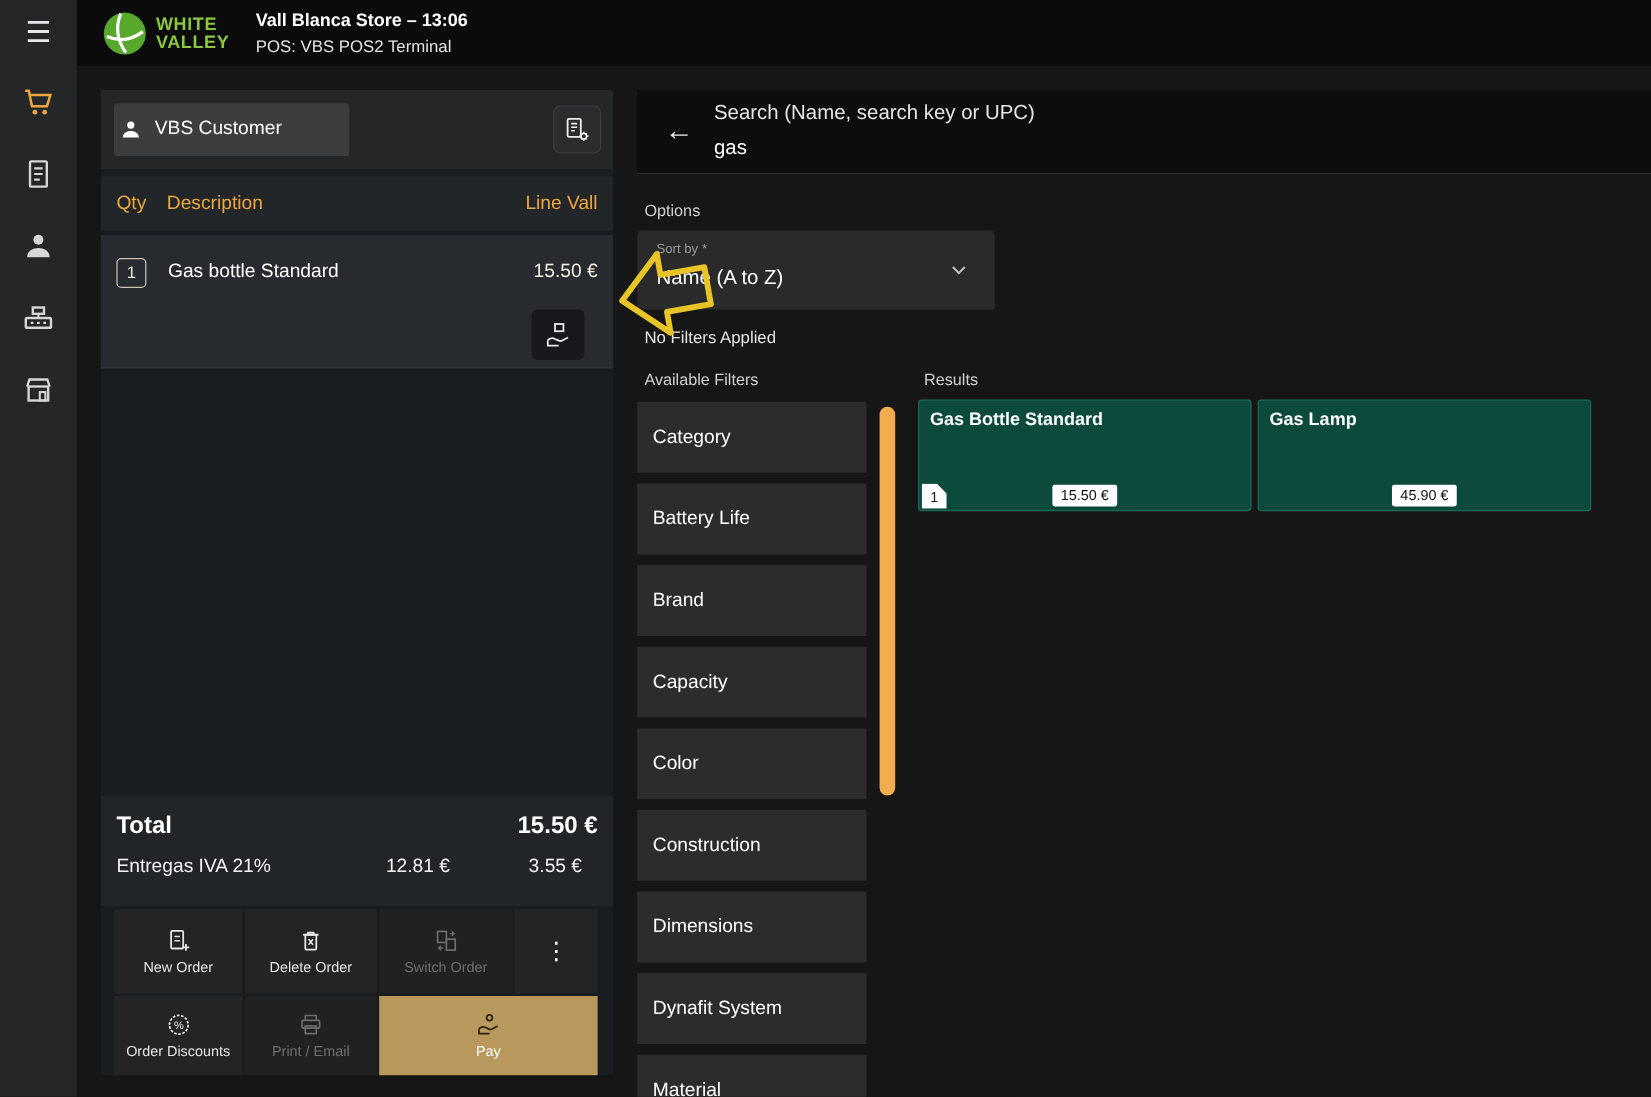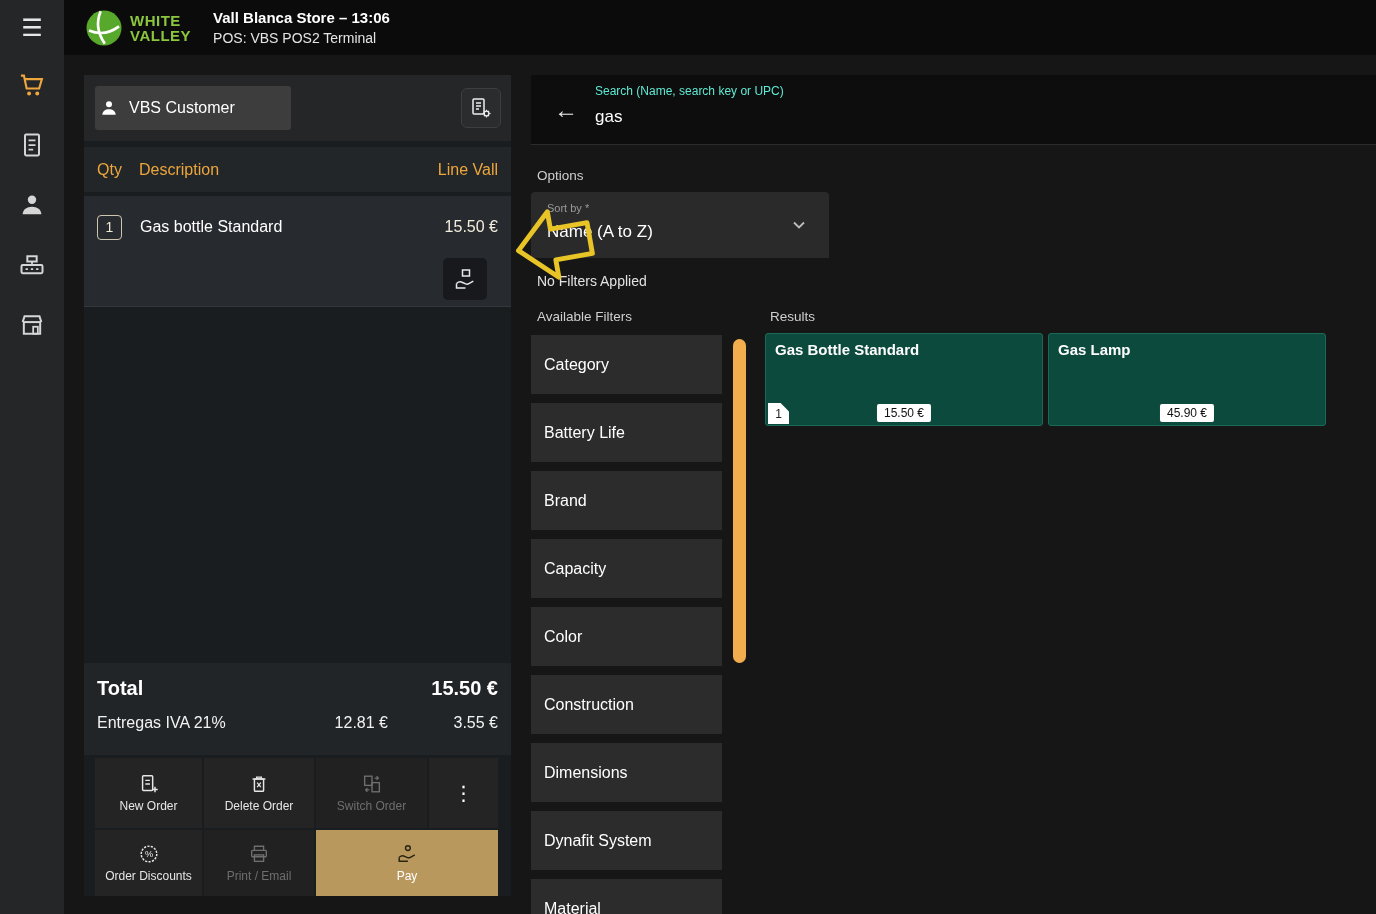--- a/index.html
+++ b/index.html
@@ -55,21 +55,21 @@
   #line-price { margin-right:13px; color:#f3eddd; font-size:16px; }
   #handover-btn { position:absolute; right:24px; bottom:6px; width:44px; height:42px; background:#17191c;
                   border-radius:5px; display:flex; align-items:center; justify-content:center; color:#e8e8e8; cursor:pointer; }
   #handover-btn svg { width:24px; height:24px; }
   #line-divider { position:absolute; left:0; top:231px; width:427px; height:1px; background:#34383b; }
 
   #totals { position:absolute; left:0; top:588px; width:427px; height:92px; background:#212528; }
   #total-row { display:flex; align-items:center; padding:14px 13px 0 13px; }
   #total-label { font-size:20px; font-weight:bold; color:#fff; flex:1; }
   #total-value { font-size:20px; font-weight:bold; color:#fff; }
-  #tax-row { display:flex; align-items:center; padding:14px 13px 0 13px; font-size:16px; color:#f2f2f2; }
+  #tax-row { display:flex; align-items:center; padding:14px 26px 0 13px; font-size:16px; color:#f2f2f2; }
   #tax-label { flex:1; }
   #tax-base { width:95px; text-align:right; }
   #tax-amount { width:110px; text-align:right; }
 
   .action-grid { position:absolute; left:11px; display:grid; gap:2px; }
   #actions-row1 { top:683px; grid-template-columns:107px 110px 111px 69px; height:70px; }
   #actions-row2 { top:755px; grid-template-columns:107px 110px 182px; height:66px; }
   .action-btn { background:#242424; color:#e6e6e6; display:flex; flex-direction:column; align-items:center;
                 justify-content:center; gap:4px; font-size:12px; text-align:center; line-height:14px;
                 cursor:pointer; padding:2px; }
@@ -79,21 +79,21 @@
   #pay-btn { background:#b9985e; color:#fff; }
   #pay-btn svg { color:#2b2413; }
 
   
   #right-panel { position:absolute; left:531px; top:75px; width:845px; height:839px; }
   #search-bar { position:absolute; left:0; top:0; width:845px; height:70px; background:#0d0d0d;
                 border-bottom:1px solid #2c2c2c; }
   #back-btn { position:absolute; left:20px; top:20px; width:30px; height:30px; color:#e8e8e8;
               font-size:24px; display:flex; align-items:center; justify-content:center; cursor:pointer; }
   #search-field { position:absolute; left:64px; top:9px; width:600px; cursor:text; }
-  #search-placeholder { font-size:12px; color:#5eead4; }
+  #search-placeholder { font-size:17px; color:#e5e5e5; }
   #search-value { font-size:17px; color:#fff; margin-top:9px; }
 
   .section-label { font-size:13.5px; color:#cfcfcf; }
   #options-label { position:absolute; left:6px; top:93px; }
   #sort-select { position:absolute; left:0; top:117px; width:298px; height:66px; background:#2a2a2a;
                  border-radius:4px 4px 0 0; cursor:pointer; }
   #sort-label { position:absolute; left:16px; top:10px; font-size:11px; color:#9a9a9a; }
   #sort-value { position:absolute; left:16px; top:30px; font-size:17px; color:#fff; }
   #sort-chevron { position:absolute; right:18px; top:21px; width:24px; height:24px; color:#bdbdbd; }
 

